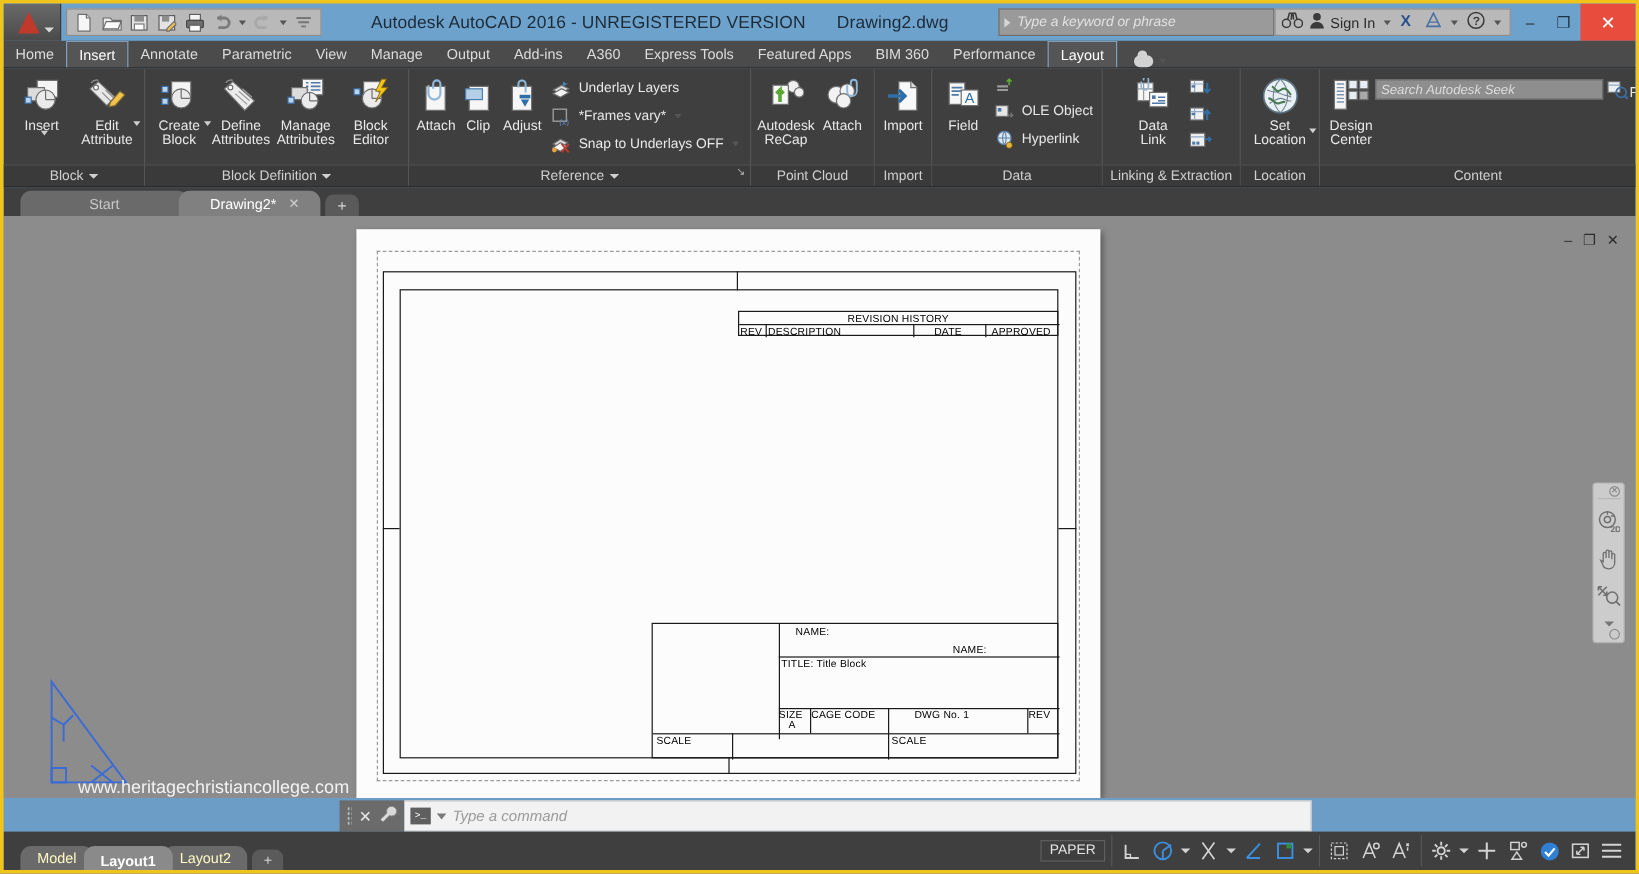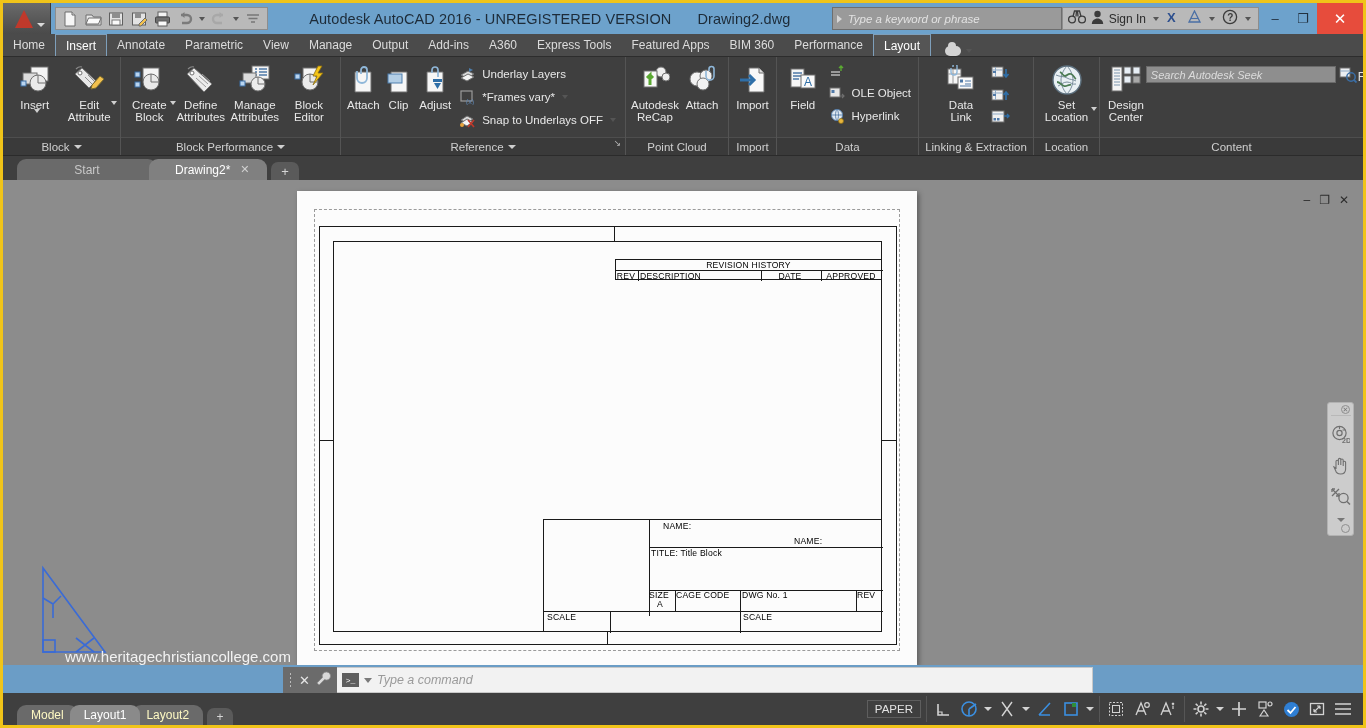--- a/index.html
+++ b/index.html
@@ -223,21 +223,21 @@
   
   .statusbar{
     position:absolute;left:0;top:690px;width:1360px;height:32px;
     background:#3f3f3f;display:flex;align-items:center;
   }
   .ltabs{display:flex;align-items:flex-end;height:32px;padding-left:14px;}
   .ltab{
     height:20px;padding:0 14px;display:flex;align-items:center;color:#fef9c3;font-size:12px;
     background:#6a6a6a;border-radius:9px 9px 0 0;margin-right:-8px;
   }
-  .ltab.active{background:#8a8a8a;color:#fff;font-weight:normal;z-index:3;}
+  .ltab.active{background:#8a8a8a;color:#fff;font-weight:bold;z-index:3;align-items:flex-end;}
   .lplus{height:17px;width:26px;background:#5a5a5a;border-radius:7px 7px 0 0;color:#d6d6d6;display:flex;align-items:center;justify-content:center;font-size:12px;margin-left:12px;}
   .sb-right{margin-left:auto;display:flex;align-items:center;height:32px;padding-right:4px;}
   .sb-grp{display:flex;align-items:center;height:26px;padding:0 5px;border-left:1px solid #565656;gap:4px;}
   .sb-grp:last-child{border-right:none;}
   .sb-paper{color:#e3e3e3;font-size:11.5px;padding:2px 7px;border:1px solid #5e5e5e;}
   .sb-i{width:22px;height:22px;display:flex;align-items:center;justify-content:center;}
   .sb-caret{width:0;height:0;border-left:4px solid transparent;border-right:4px solid transparent;border-top:4px solid #d3d3d3;}
 </style>
 </head>
 <body>
@@ -468,21 +468,21 @@
                 <path d="M17 17V9M17 17h8" stroke="#6f6f6f"></path>
                 <rect x="2" y="9" width="5" height="5" fill="#b9d4ef" stroke="#3b6ea5"></rect>
                 <path d="M25 1l-5 10h4l-4 9 10-12h-5l4-7z" fill="#f5c518" stroke="#8a6d12" stroke-width=".8"></path>
               </svg>
           </div>
           <div class="lbl">Block
 Editor</div>
         </div>
       </div>
       <div class="panel-title">
-        <span>Block Performance</span>
+        <span>Block Definition</span>
         <span class="pt-caret"></span>
       </div>
     </div>
 
     <div class="panel" style="width:285px;">
       <div class="panel-body">
         <div class="big-btn" style="width:44px;">
           <div class="ico">
             <svg width="28" height="30" viewBox="0 0 28 30">
                 <path d="M6 7h16v20H6z" fill="#f6f6f6" stroke="#6f6f6f"></path>
@@ -830,21 +830,21 @@
 
         <div class="vline" style="left:66px;top:91px;width:1px;height:22px;"></div>
         <div class="vline" style="left:196px;top:91px;width:1px;height:22px;"></div>
       </div>
       <div class="cellt" style="left:366px;top:330px;">NAME:</div>
       <div class="cellt" style="left:497px;top:345px;">NAME:</div>
       <div class="cellt" style="left:354px;top:357px;">TITLE: Title  Block</div>
       <div class="cellt" style="left:352px;top:399px;">SIZE</div>
       <div class="cellt" style="left:360px;top:408px;">A</div>
       <div class="cellt" style="left:379px;top:399px;">CAGE  CODE</div>
-      <div class="cellt" style="left:445px;top:399px;">DWG  No.  1</div>
+      <div class="cellt" style="left:445px;top:399px;padding-left:20px;">DWG  No.  1</div>
       <div class="cellt" style="left:560px;top:399px;">REV</div>
       <div class="cellt" style="left:250px;top:421px;">SCALE</div>
       <div class="cellt" style="left:446px;top:421px;">SCALE</div>
     </div>
 
     <div class="navbar">
       <span class="nclose">✕</span>
       <span class="nsep"></span>
       <span>
         <svg width="19" height="19" viewBox="0 0 19 19">

